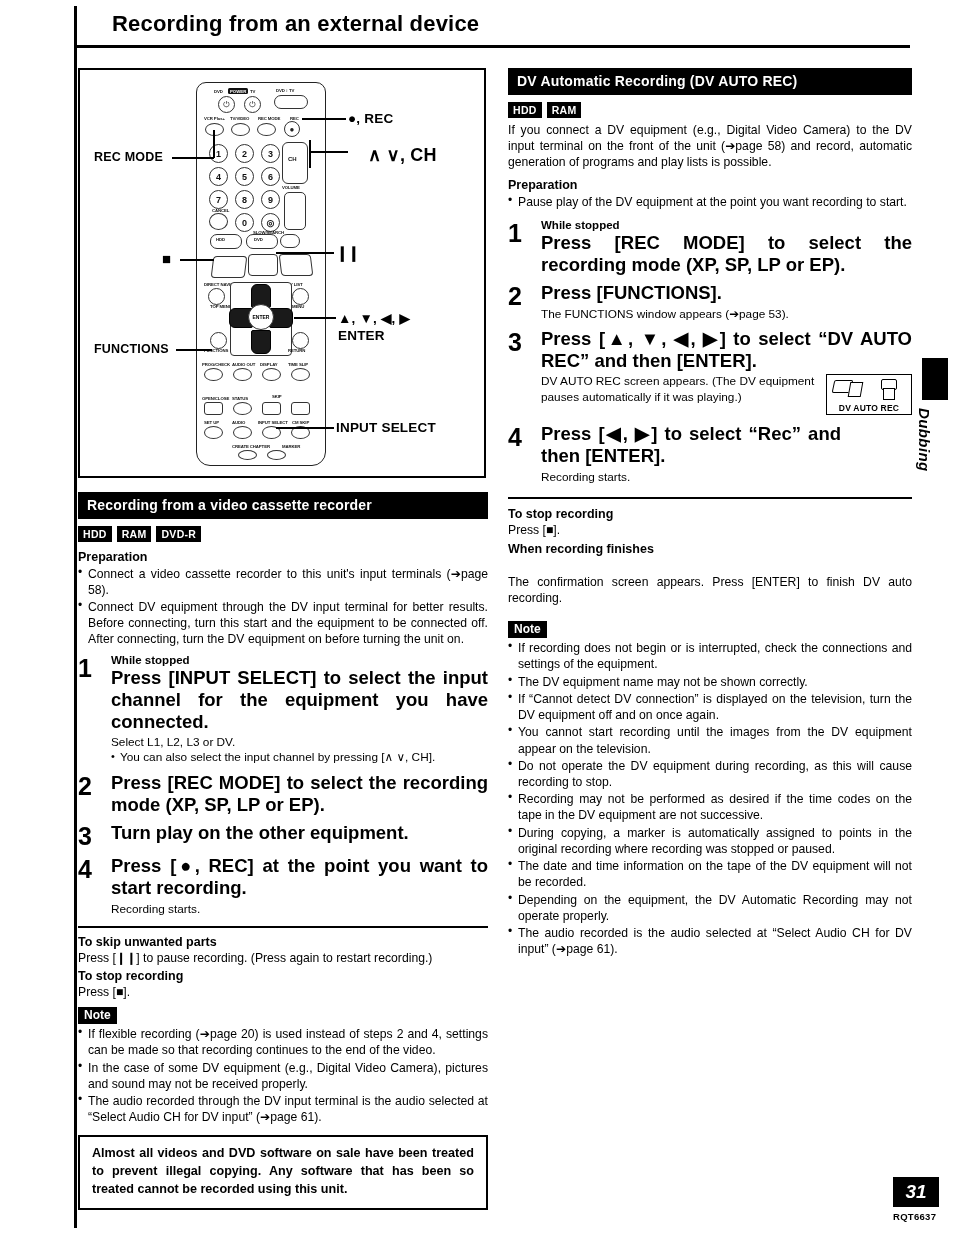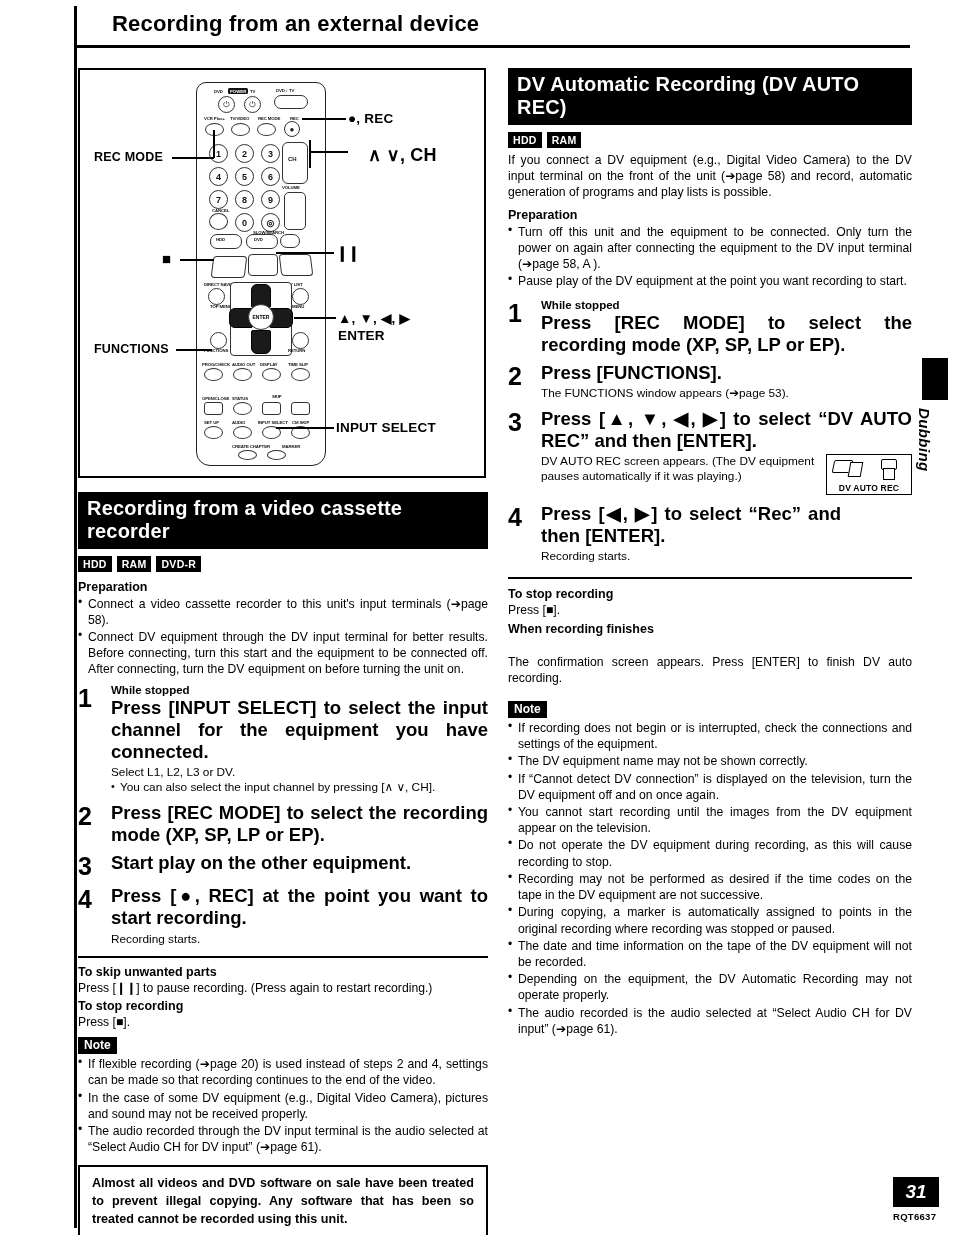--- a/index.html
+++ b/index.html
@@ -159,21 +159,21 @@
     border-radius: 50%;
     background: #fff;
     display: flex; align-items: center; justify-content: center;
     font-size: 5px; font-weight: bold;
   }
 
   
   .sec-head {
     background: #000;
     color: #fff;
-    font-size: 20px;
+    font-size: 14px;
     font-weight: bold;
     padding: 5px 9px 6px 9px;
     letter-spacing: .2px;
   }
 
   
   .chips { margin-top: 7px; display: flex; gap: 5px; }
   .chip {
     background: #000;
     color: #fff;
@@ -545,21 +545,21 @@
     <div class="step">
       <div class="step-num">2</div>
       <div class="step-body">
         <div class="step-main justify-all">Press [REC MODE] to select the recording mode (XP, SP, LP or EP).</div>
       </div>
     </div>
 
     <div class="step">
       <div class="step-num">3</div>
       <div class="step-body">
-        <div class="step-main">Start play on the other equipment.</div>
+        <div class="step-main">Turn play on the other equipment.</div>
       </div>
     </div>
 
     <div class="step">
       <div class="step-num">4</div>
       <div class="step-body">
         <div class="step-main justify-all">Press [●, REC] at the point you want to start recording.</div>
         <div class="step-sub">Recording starts.</div>
       </div>
     </div>
@@ -587,21 +587,20 @@
 
     <div class="chips">
       <span class="chip">HDD</span>
       <span class="chip">RAM</span>
     </div>
 
     <div class="para" style="margin-top:4px;">If you connect a DV equipment (e.g., Digital Video Camera) to the DV input terminal on the front of the unit (➔page 58) and record, automatic generation of programs and play lists is possible.</div>
 
     <div class="sub-head">Preparation</div>
     <ul class="bullets">
-      <li>Turn off this unit and the equipment to be connected. Only turn the power on again after connecting the equipment to the DV input terminal (➔page 58, A ).</li>
       <li>Pause play of the DV equipment at the point you want recording to start.</li>
     </ul>
 
     <div class="step" style="margin-top:9px;">
       <div class="step-num">1</div>
       <div class="step-body">
         <div class="step-pre">While stopped</div>
         <div class="step-main justify-all">Press [REC MODE] to select the recording mode (XP, SP, LP or EP).</div>
       </div>
     </div>

